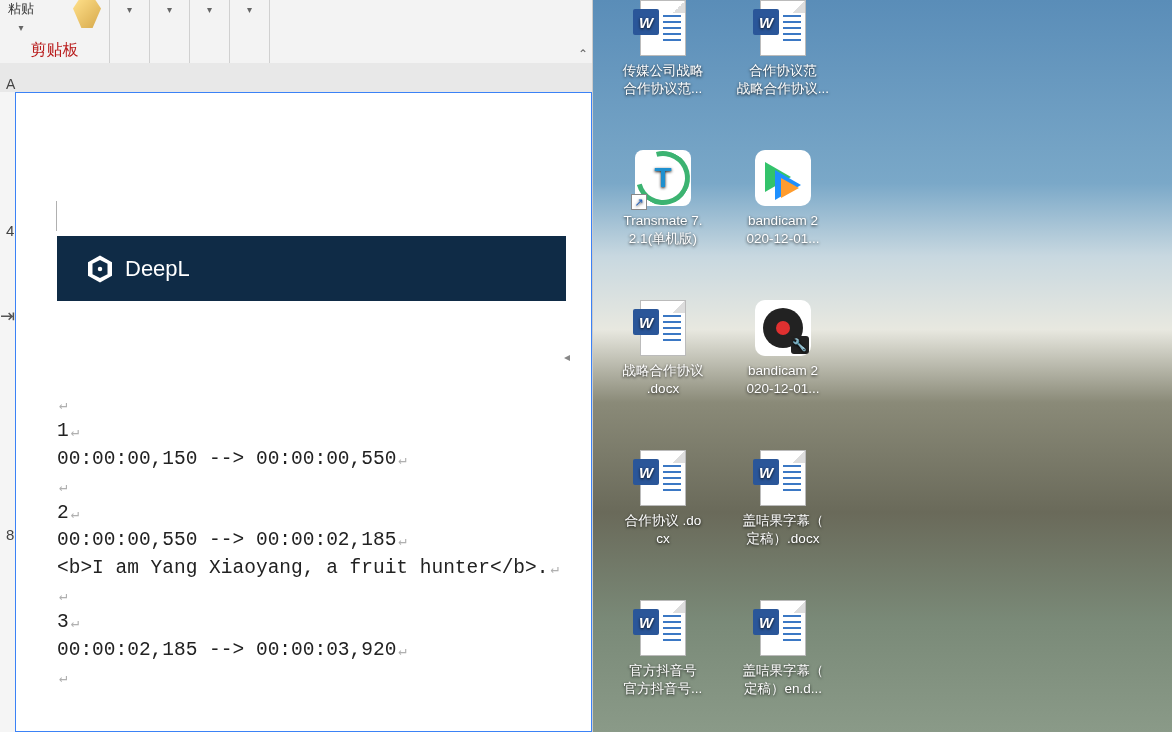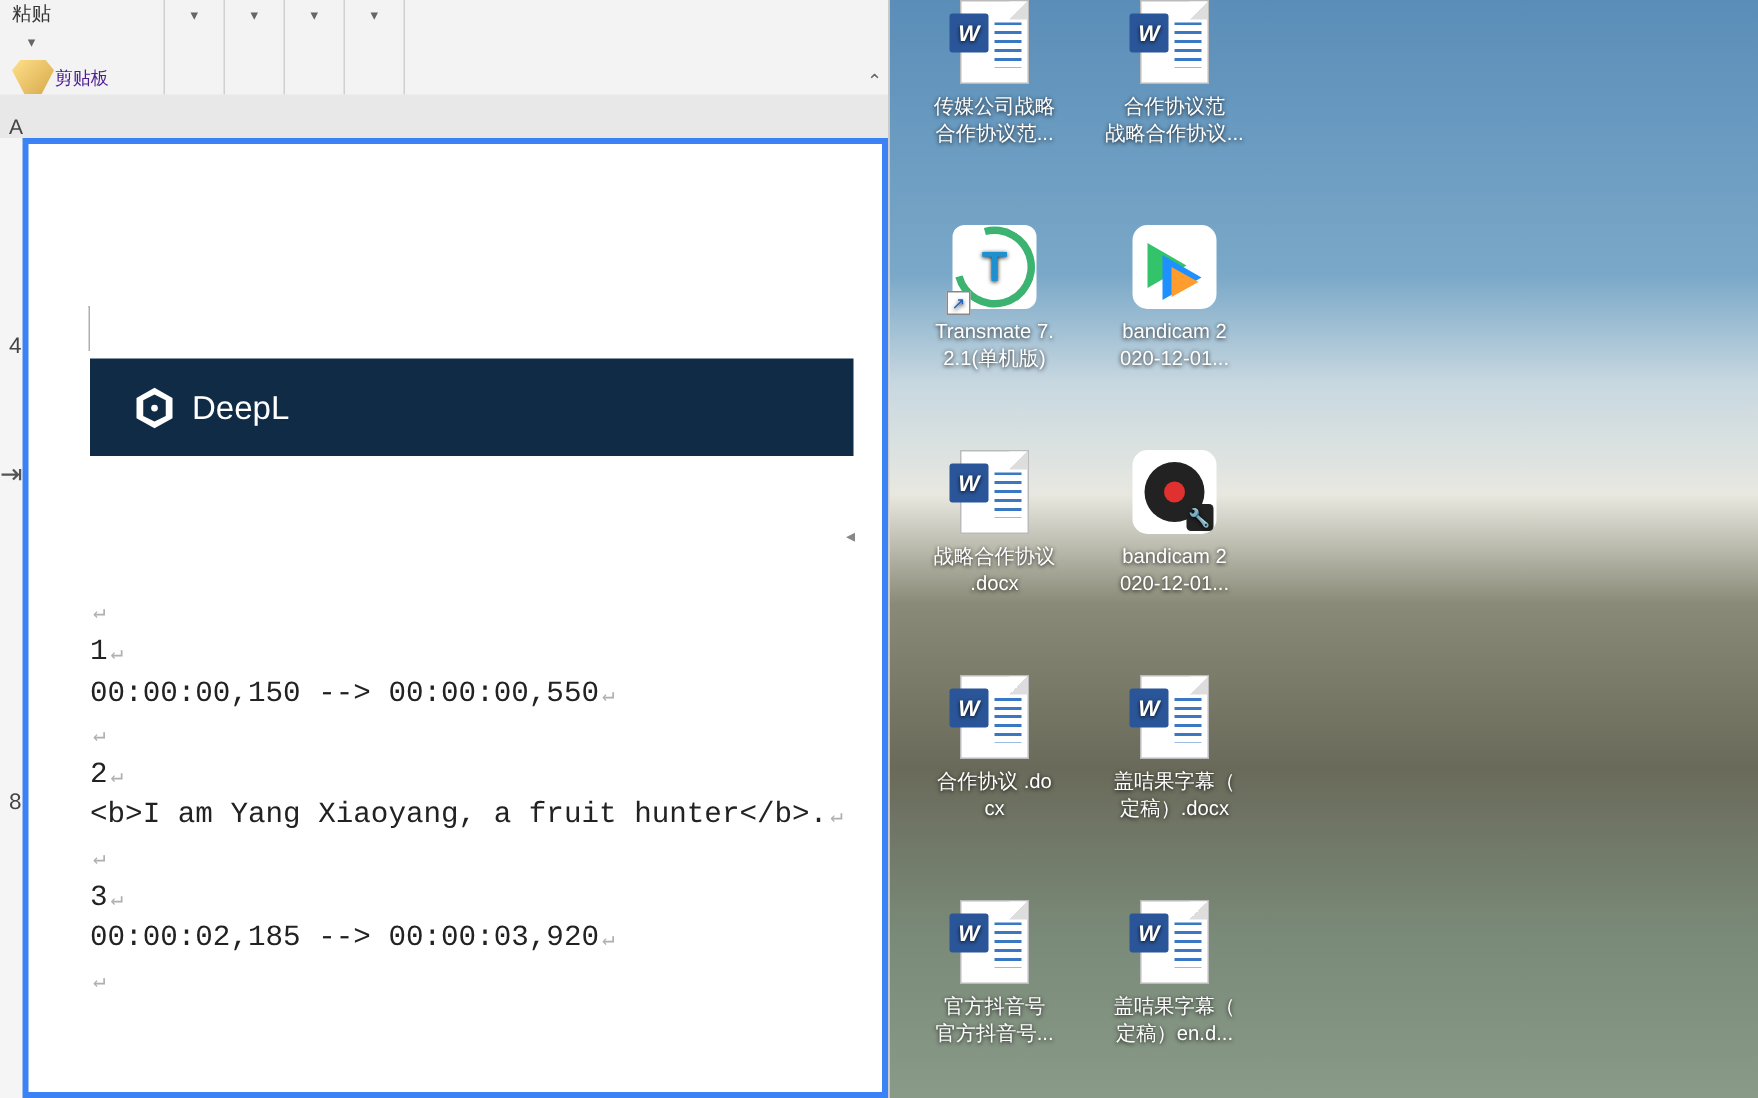--- a/index.html
+++ b/index.html
@@ -41,36 +41,36 @@
     position: relative;
     min-width: 40px;
   }
   .ribbon-group .caret {
     color: #666;
     font-size: 10px;
     margin-top: 4px;
   }
   .paste-group {
     width: 110px;
-    flex-direction: column;
+    flex-direction: row;
     align-items: flex-start;
-    justify-content: flex-start;
+    justify-content: space-between;
     gap: 6px;
   }
   .paste-btn { font-size: 13px; color: #333; white-space: nowrap; }
   .brush-icon {
     width: 28px; height: 28px;
     background: linear-gradient(135deg, #ffe08a, #d6a84a);
     clip-path: polygon(20% 0, 80% 0, 100% 30%, 70% 100%, 30% 100%, 0 30%);
   }
   .group-label-bar {
     position: absolute;
     left: 0; right: 0; bottom: 0;
-    font-size: 12px;
-    color: #4c1d95;
+    font-size: 16px;
+    color: #b91c1c;
     text-align: center;
     padding: 2px 0;
   }
   .collapse-caret {
     position: absolute;
     right: 4px; bottom: 2px;
     font-size: 12px;
     color: #666;
   }
 
@@ -78,21 +78,21 @@
     position: absolute;
     left: 0; top: 63px;
     width: 593px; height: 29px;
     background: #e8e8e8;
   }
   .doc-viewport {
     position: absolute;
     left: 15px; top: 92px;
     right: 0; bottom: 0;
     background: #fff;
-    border: 4px solid #3b82f6;
+    border: 1px solid #3b82f6;
     overflow: hidden;
   }
   .page-margin-mark {
     position: absolute;
     left: 40px; top: 108px;
     width: 1px; height: 30px;
     border-left: 1px solid #b0b0b0;
     border-top: 1px solid #b0b0b0;
   }
   .doc-inner {
@@ -326,20 +326,21 @@
       </div>
     </div>
     <div class="page-margin-mark"></div>
 
     <div class="srt-block" id="srt-block">
         <div class="srt-line"><span class="pilcrow">↵</span></div>
         <div class="srt-line">1<span class="pilcrow">↵</span></div>
         <div class="srt-line">00:00:00,150 --&gt; 00:00:00,550<span class="pilcrow">↵</span></div>
         <div class="srt-line"><span class="pilcrow">↵</span></div>
         <div class="srt-line">2<span class="pilcrow">↵</span></div>
+        <div class="srt-line">00:00:00,550 --&gt; 00:00:02,185<span class="pilcrow">↵</span></div>
         <div class="srt-line">&lt;b&gt;I am Yang Xiaoyang, a fruit hunter&lt;/b&gt;.<span class="pilcrow">↵</span></div>
         <div class="srt-line"><span class="pilcrow">↵</span></div>
         <div class="srt-line">3<span class="pilcrow">↵</span></div>
         <div class="srt-line">00:00:02,185 --&gt; 00:00:03,920<span class="pilcrow">↵</span></div>
         <div class="srt-line"><span class="pilcrow">↵</span></div>
       </div>
   </div>
   <span class="edge-caret">◂</span>
 </div>
 

